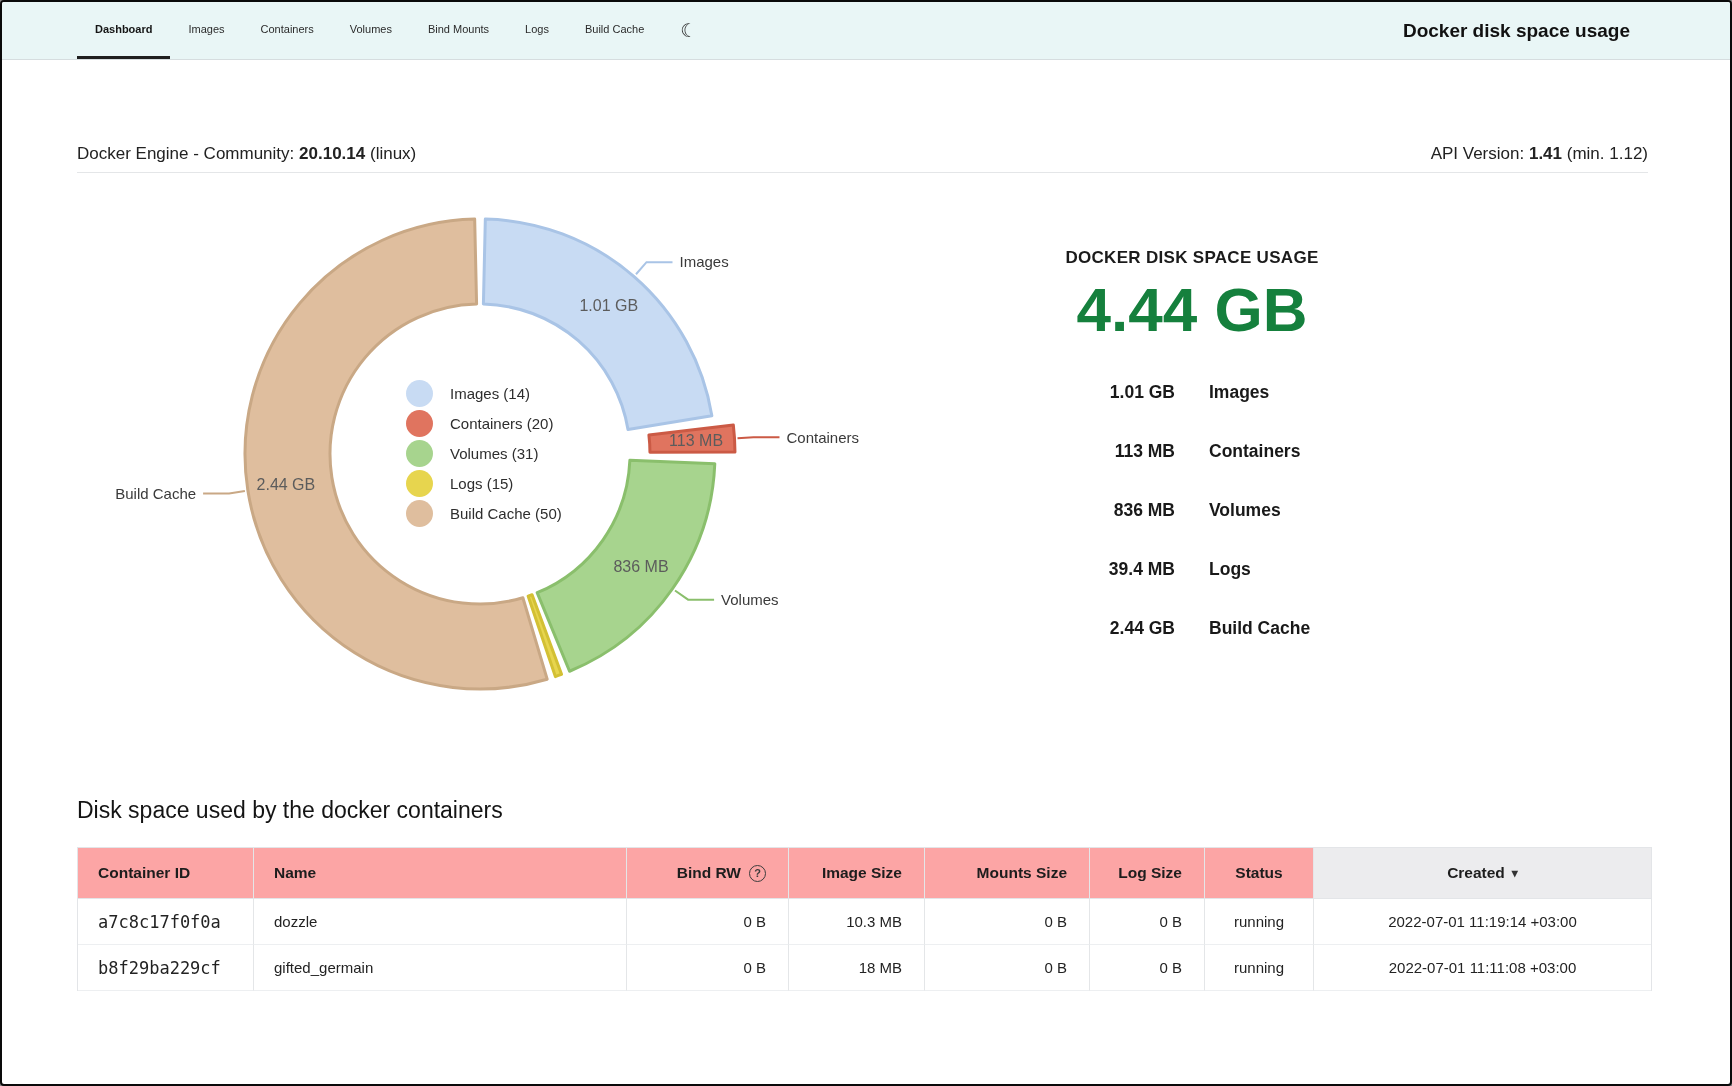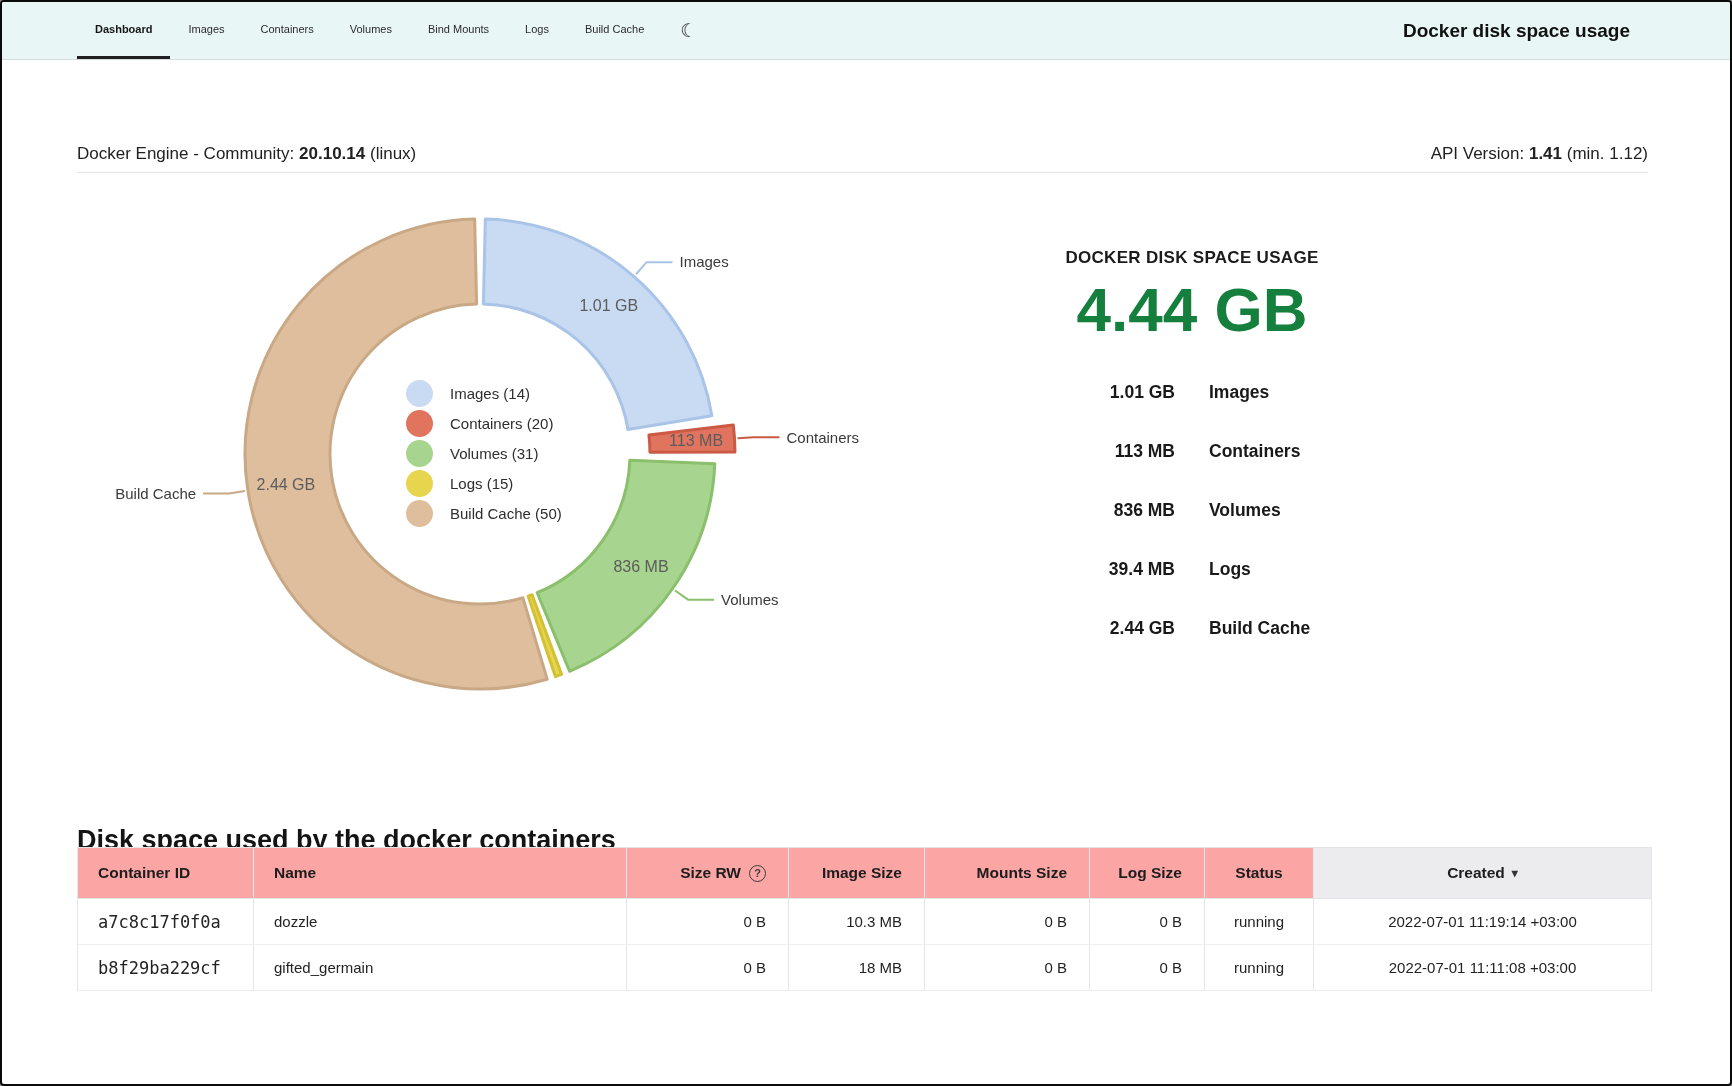--- a/index.html
+++ b/index.html
@@ -42,21 +42,21 @@
   .legend-label{ font-size:15px; color:#2e2e2e; white-space:nowrap; }
   
   .summary{ position:absolute; left:980px; top:246px; width:420px; }
   .summary-title{ text-align:center; font-size:17px; font-weight:700; letter-spacing:.3px; color:#1b1b1b; }
   .summary-total{ text-align:center; font-size:62px; font-weight:600; color:#15803d; margin-top:6px; line-height:1.15; }
   .summary-rows{ margin-top:18px; }
   .sum-row{ display:grid; grid-template-columns:1fr 1fr; gap:34px; height:59px; align-items:center; }
   .sum-size{ text-align:right; font-size:17.5px; font-weight:700; color:#191919; }
   .sum-label{ text-align:left; font-size:17.5px; font-weight:700; color:#191919; }
   
-  .section-heading{ position:absolute; left:75px; top:795px; font-size:27px; font-weight:700; color:#141414;margin-top:28px; }
+  .section-heading{ position:absolute; left:75px; top:795px; font-size:23px; font-weight:400; color:#141414; }
   .ctable{
     position:absolute; left:75px; top:845px; width:1575px;
     border:1px solid #e3e5e8; border-bottom:none; font-size:15px; background:#fff;
   }
   .t-row{ display:grid; grid-template-columns:176px 373px 162px 136px 165px 115px 109px 1fr; }
   .t-head{ background:#fca5a5; }
   .t-head .t-cell{ height:51px; font-weight:700; font-size:15.5px; color:#1d1d1d; border-bottom:1px solid #e3e5e8; }
   .t-cell{
     display:flex; align-items:center; border-right:1px solid #e4e6e8; padding:0 20px;
     min-width:0; white-space:nowrap; overflow:hidden;
@@ -182,21 +182,21 @@
 
   <div class="ctable">
     <div class="t-row t-head" id="table-head">
         <div class="t-cell ">
           <span>Container ID</span>
         </div>
         <div class="t-cell ">
           <span>Name</span>
         </div>
         <div class="t-cell right">
-          <span>Size RW</span>
+          <span>Bind RW</span>
           <span class="help-icon">?</span>
         </div>
         <div class="t-cell right">
           <span>Image Size</span>
         </div>
         <div class="t-cell right">
           <span>Mounts Size</span>
         </div>
         <div class="t-cell right">
           <span>Log Size</span>

